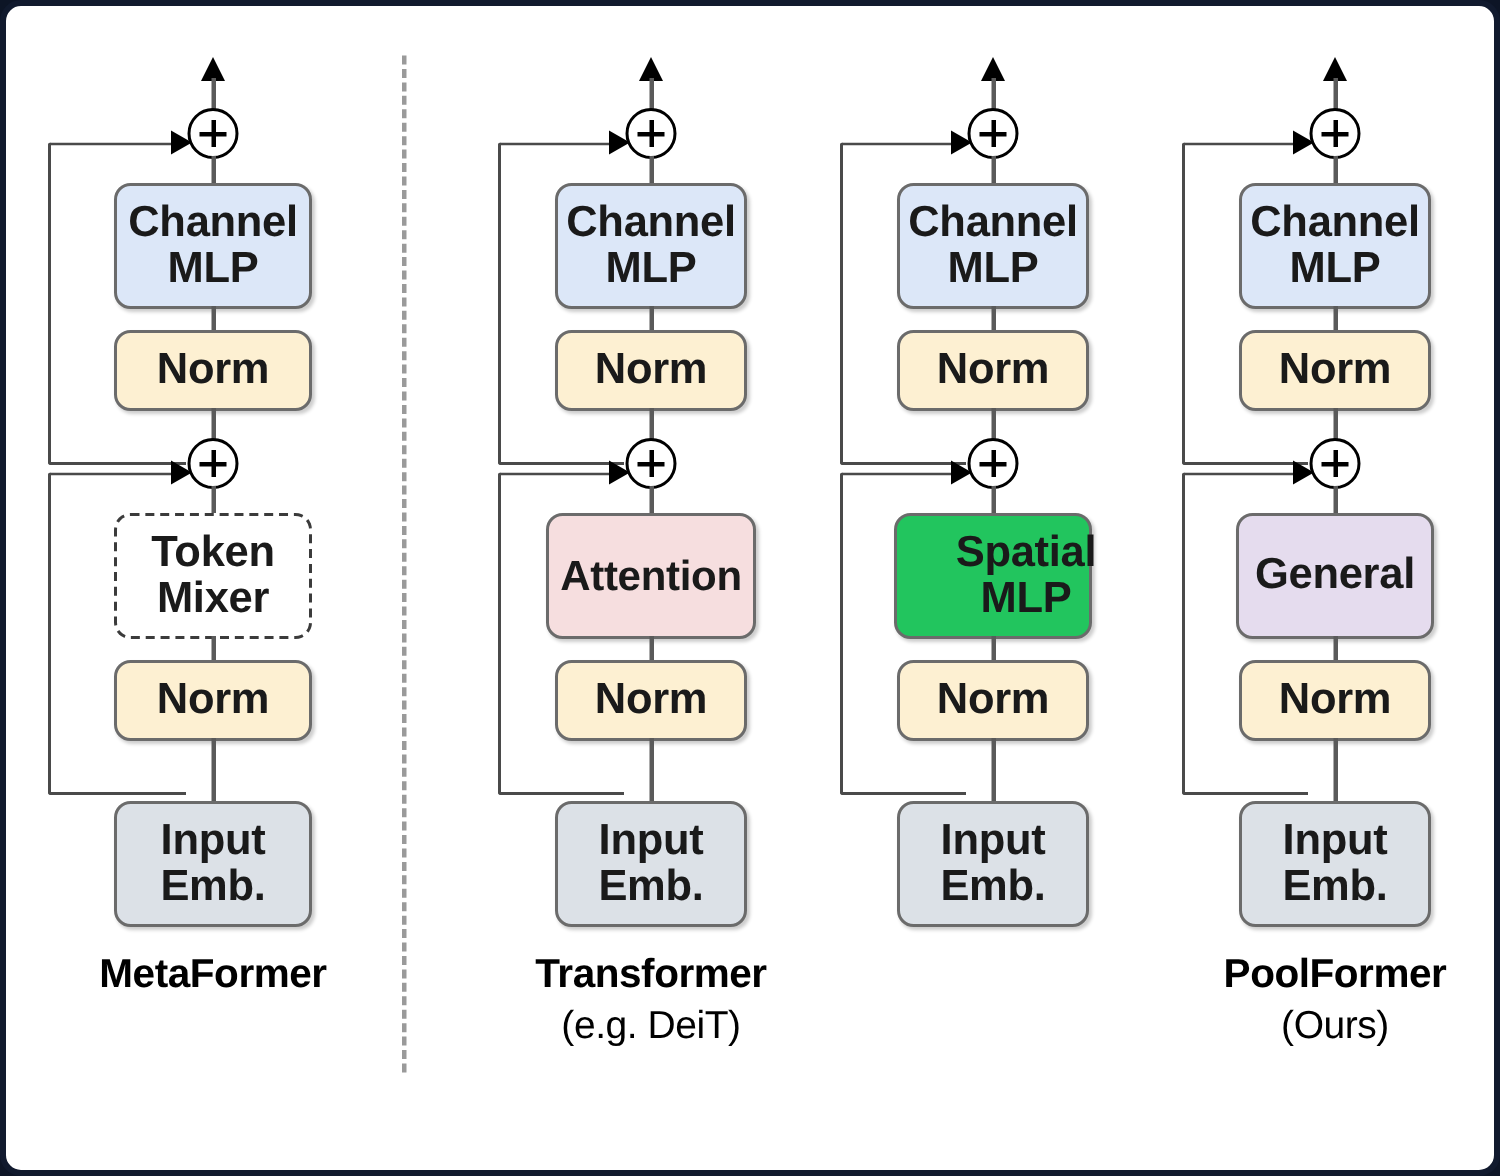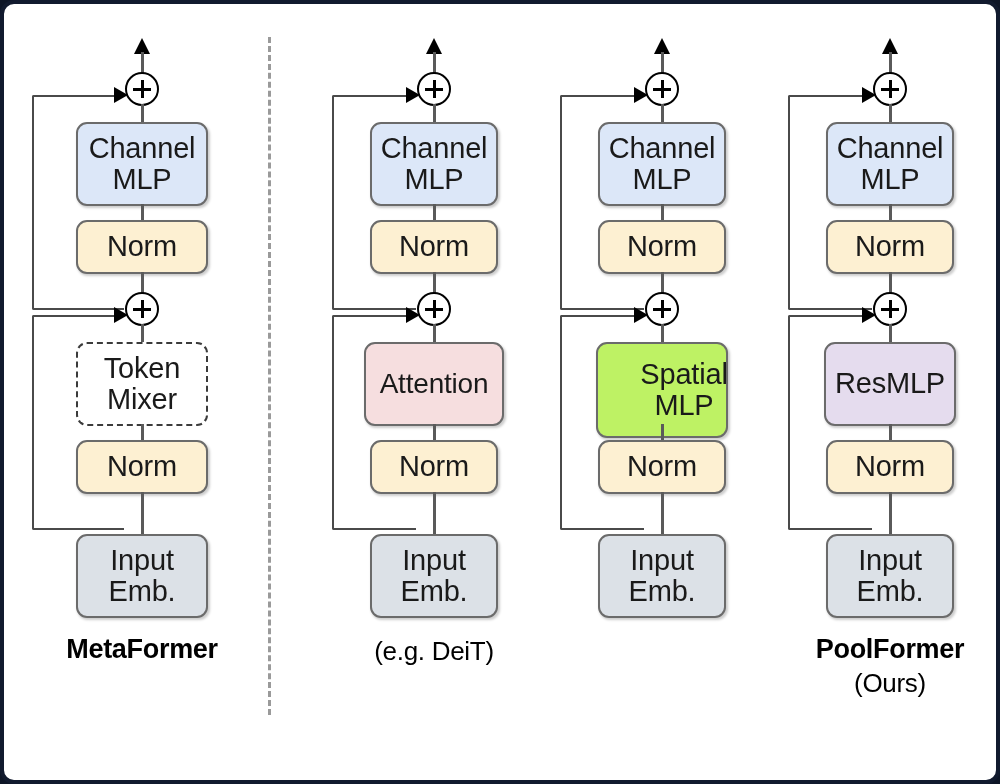--- a/index.html
+++ b/index.html
@@ -120,21 +120,21 @@
     font-size: 29px;
     line-height: 1.08;
     letter-spacing: -0.2px;
     box-shadow: 1.5px 2px 2.5px rgba(0,0,0,0.20);
   }
   .box.dashed {
     border: 2.5px dashed #3b3b3b;
     background: #ffffff;
     box-shadow: none;
   }
-  .box .lbl { display: block; padding: 0 6px; }
+  .box .lbl { display: block; padding: 0 6px; font-weight: bold; }
 
   
   .skip {
     position: absolute;
     border-left: 2.5px solid #4a4a4a;
     border-top: 2.5px solid #4a4a4a;
     border-bottom: 2.5px solid #4a4a4a;
     border-right: none;
     border-top-left-radius: 2px;
     border-bottom-left-radius: 2px;
@@ -317,20 +317,21 @@
       <div class="skip" style="left:22px; top:277px; width:84px; height:215px;"></div>
       <div class="skip-head" style="left:96px; top:269px;"></div>
 
       <div class="box" style="top:496px; margin-left:-64px; width:128px; height:84px; background:#dce1e7;">
         <span class="lbl">Input<br>Emb.</span>
       </div>
 
     </div>
 
     <div class="caption">
+      <span class="c-main">Transformer</span>
       <span class="c-sub">(e.g. DeiT)</span>
     </div>
   </div>
 
   <div class="column" id="col-mlp">
     <div class="stack">
 
       <div class="out-arrow"></div>
       <div class="spine" style="top:14px; height:36px;"></div>
 
@@ -350,21 +351,21 @@
 
       <div class="spine" style="top:234px; height:50px;"></div>
 
       <div class="skip" style="left:22px; top:57px; width:84px; height:215px;"></div>
       <div class="skip-head" style="left:96px; top:49px;"></div>
 
       <div class="plus" style="top:254px;"></div>
 
       <div class="spine" style="top:286px; height:36px;"></div>
 
-      <div class="box" style="top:304px; margin-left:-66px; width:132px; height:96px; background:#bef264;padding-left:44px;">
+      <div class="box" style="top:304px; margin-left:-66px; width:132px; height:84px; background:#22c55e;padding-left:44px;">
         <span class="lbl">Spatial<br>MLP</span>
       </div>
 
       <div class="spine" style="top:386px; height:22px;"></div>
 
       <div class="box" style="top:402px; margin-left:-64px; width:128px; height:54px; background:#fdf0d2;">
         <span class="lbl">Norm</span>
       </div>
 
       <div class="spine" style="top:454px; height:56px;"></div>
@@ -405,21 +406,21 @@
       <div class="spine" style="top:234px; height:50px;"></div>
 
       <div class="skip" style="left:22px; top:57px; width:84px; height:215px;"></div>
       <div class="skip-head" style="left:96px; top:49px;"></div>
 
       <div class="plus" style="top:254px;"></div>
 
       <div class="spine" style="top:286px; height:36px;"></div>
 
       <div class="box" style="top:304px; margin-left:-66px; width:132px; height:84px; background:#e5dcee;">
-        <span class="lbl">ResMLP</span>
+        <span class="lbl">General</span>
       </div>
 
       <div class="spine" style="top:386px; height:22px;"></div>
 
       <div class="box" style="top:402px; margin-left:-64px; width:128px; height:54px; background:#fdf0d2;">
         <span class="lbl">Norm</span>
       </div>
 
       <div class="spine" style="top:454px; height:56px;"></div>
 

